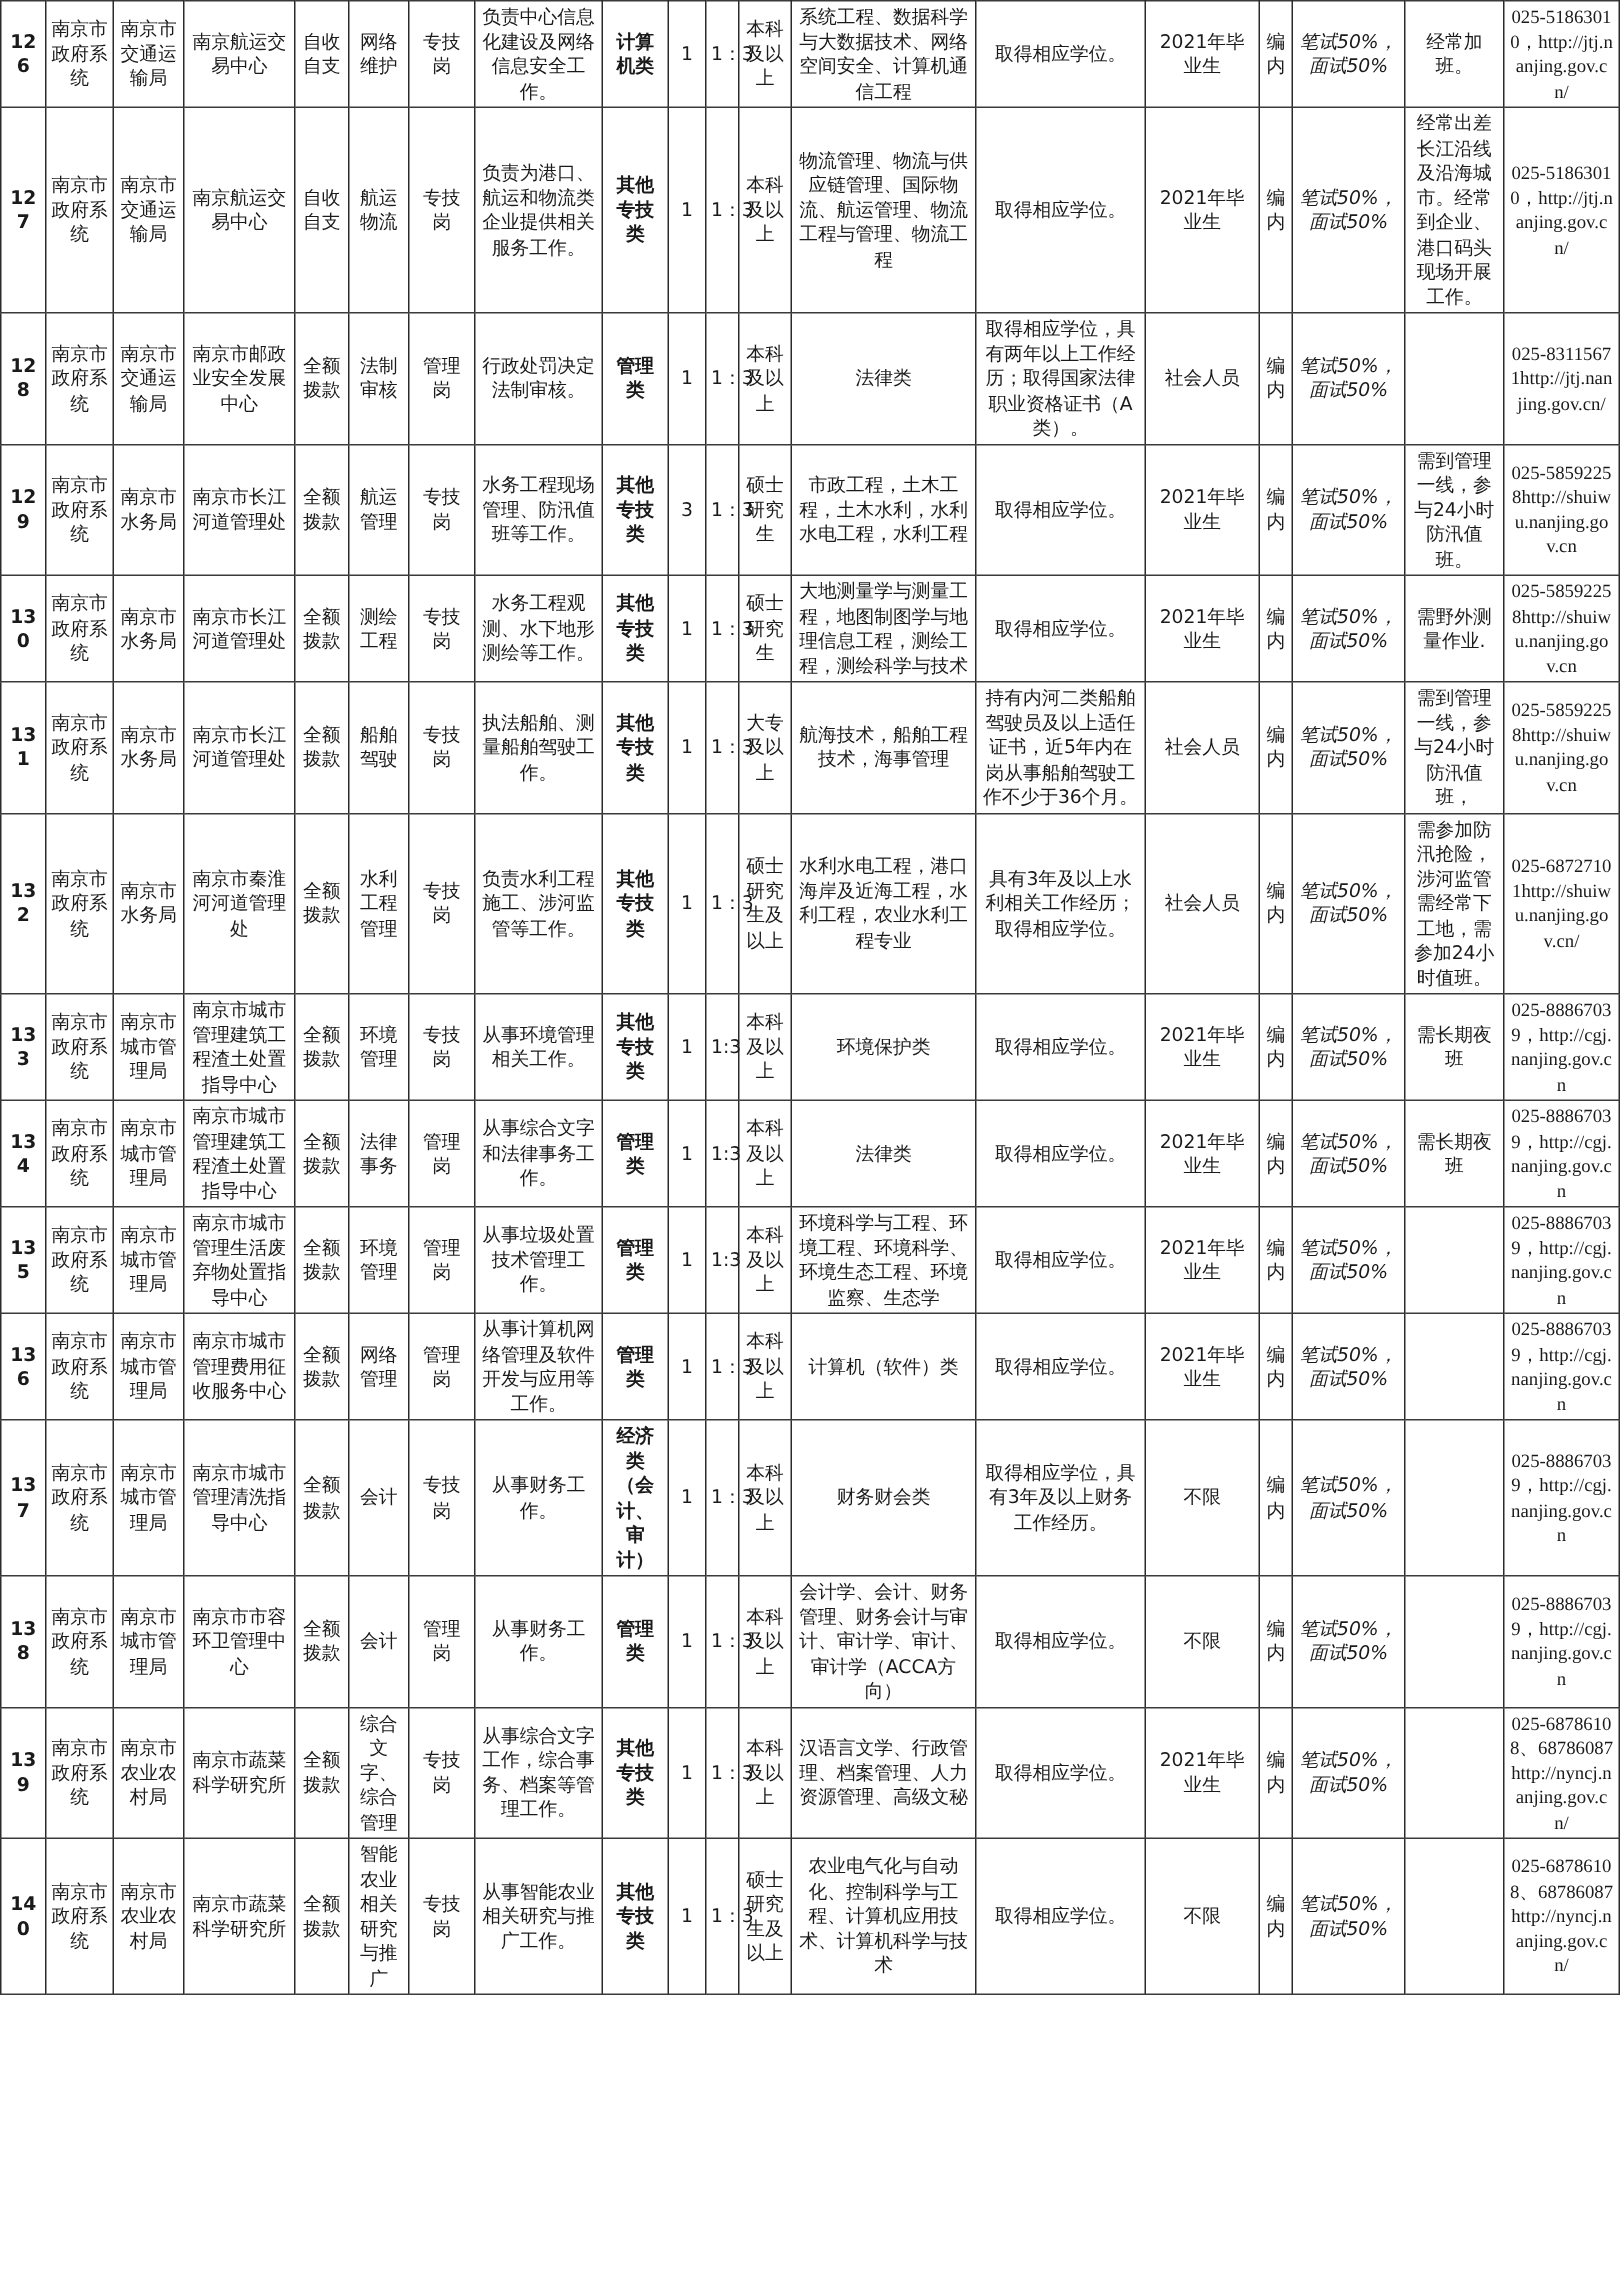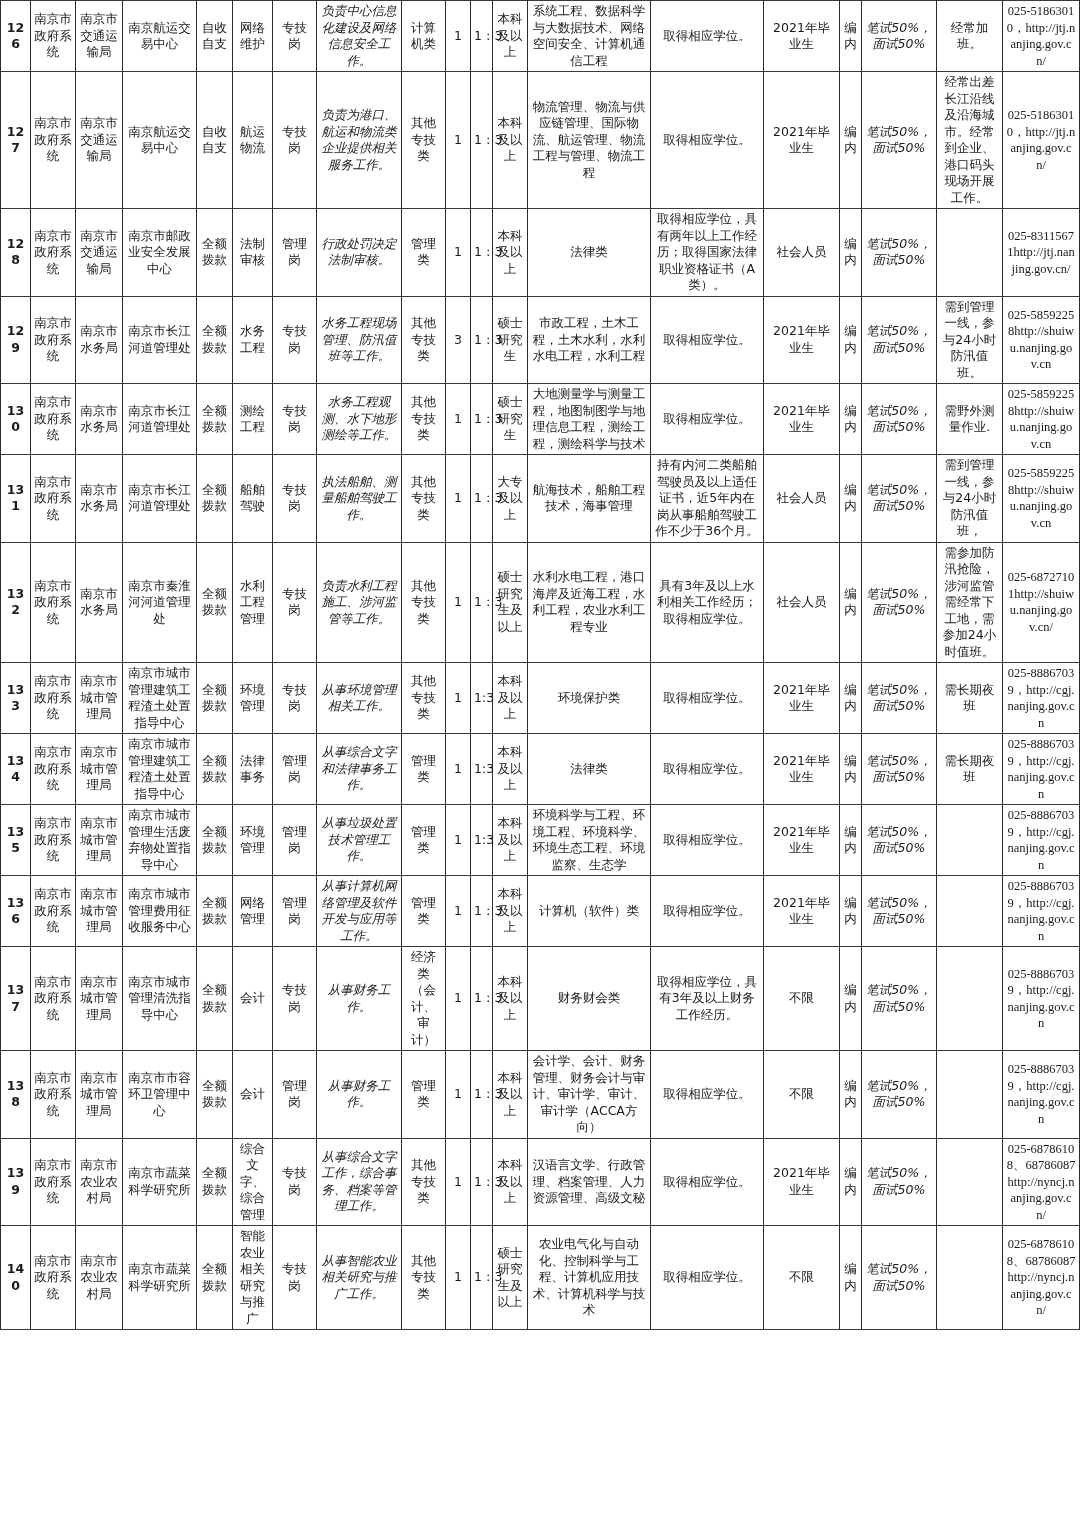--- a/index.html
+++ b/index.html
@@ -33,22 +33,22 @@
     border-top: 1.6px solid #3a3a3a;
     border-bottom: 1.6px solid #3a3a3a;
   }
   .c-no      { width: 30px;  font-weight: bold; font-size: 14px; }
   .c-system  { width: 45px; }
   .c-bureau  { width: 47px; }
   .c-unit    { width: 74px; }
   .c-fund    { width: 36px; }
   .c-post    { width: 40px; }
   .c-type    { width: 44px; }
-  .c-desc    { width: 85px;  text-align: left; font-style: italic; }
-  .c-major   { width: 44px; }
+  .c-desc    { width: 85px;  text-align: left; }
+  .c-major   { width: 44px; font-weight: bold; }
   .c-count   { width: 25px; }
   .c-ratio   { width: 22px; white-space: nowrap; }
   .c-edu     { width: 35px; }
   .c-majors  { width: 123px; text-align: left; }
   .c-other   { width: 113px; text-align: left; }
   .c-estab   { width: 22px; }
   .c-exam    { width: 75px; font-style: italic; }
   .c-notes   { width: 66px;  text-align: left; margin-left: 47px; }
   .c-contact { width: 77px;  word-break: break-all; font-family: Liberation Serif, serif; }
 
@@ -121,21 +121,21 @@
         <td class="c-exam">笔试50%，面试50%</td>
         <td class="c-notes"></td>
         <td class="c-contact">025-83115671http://jtj.nanjing.gov.cn/</td>
       </tr>
       <tr>
         <td class="c-no">129</td>
         <td class="c-system">南京市政府系统</td>
         <td class="c-bureau">南京市水务局</td>
         <td class="c-unit">南京市长江河道管理处</td>
         <td class="c-fund">全额拨款</td>
-        <td class="c-post">水务工程</td>
+        <td class="c-post">航运管理</td>
         <td class="c-type">专技岗</td>
         <td class="c-desc">水务工程现场管理、防汛值班等工作。</td>
         <td class="c-major">其他专技类</td>
         <td class="c-count">3</td>
         <td class="c-ratio">1：3</td>
         <td class="c-edu">硕士研究生</td>
         <td class="c-majors">市政工程，土木工程，土木水利，水利水电工程，水利工程</td>
         <td class="c-other">取得相应学位。</td>
         <td class="c-grad">2021年毕业生</td>
         <td class="c-estab">编内</td>

